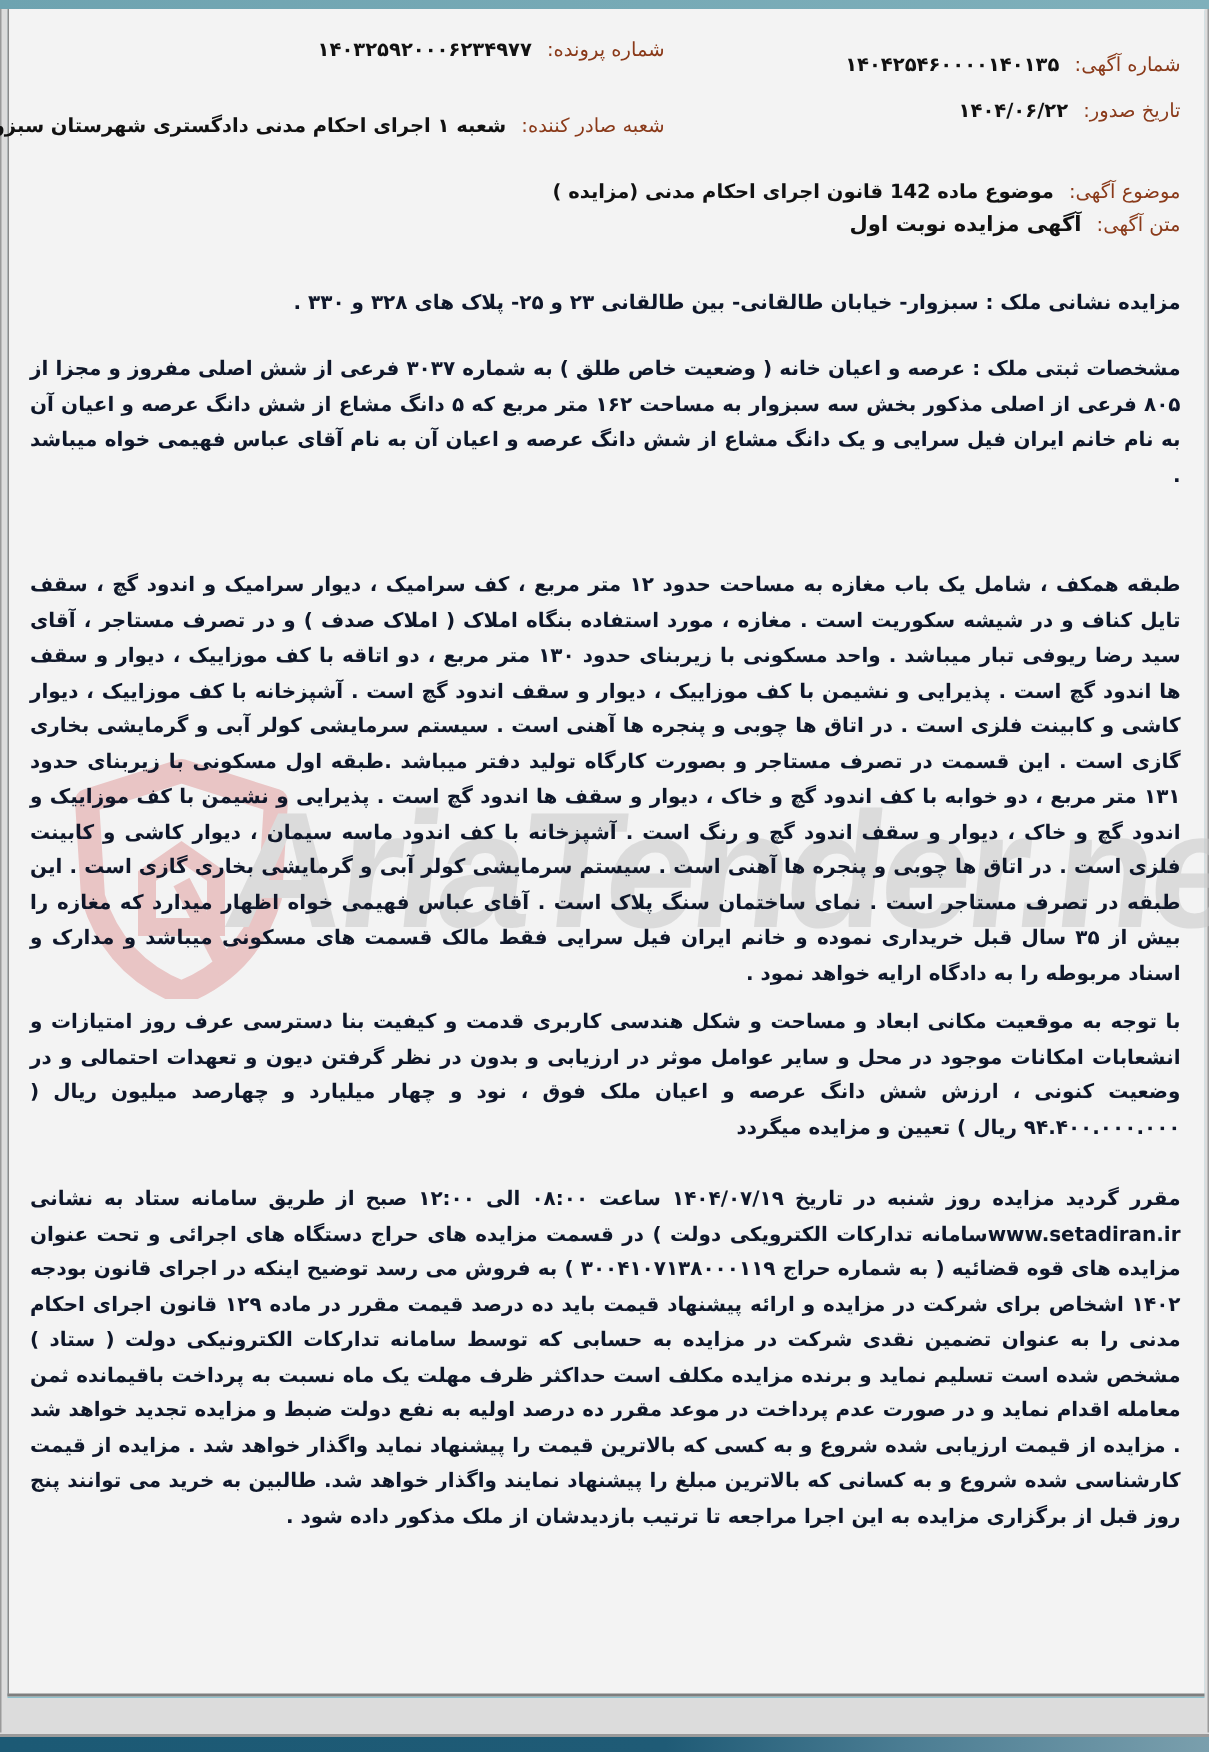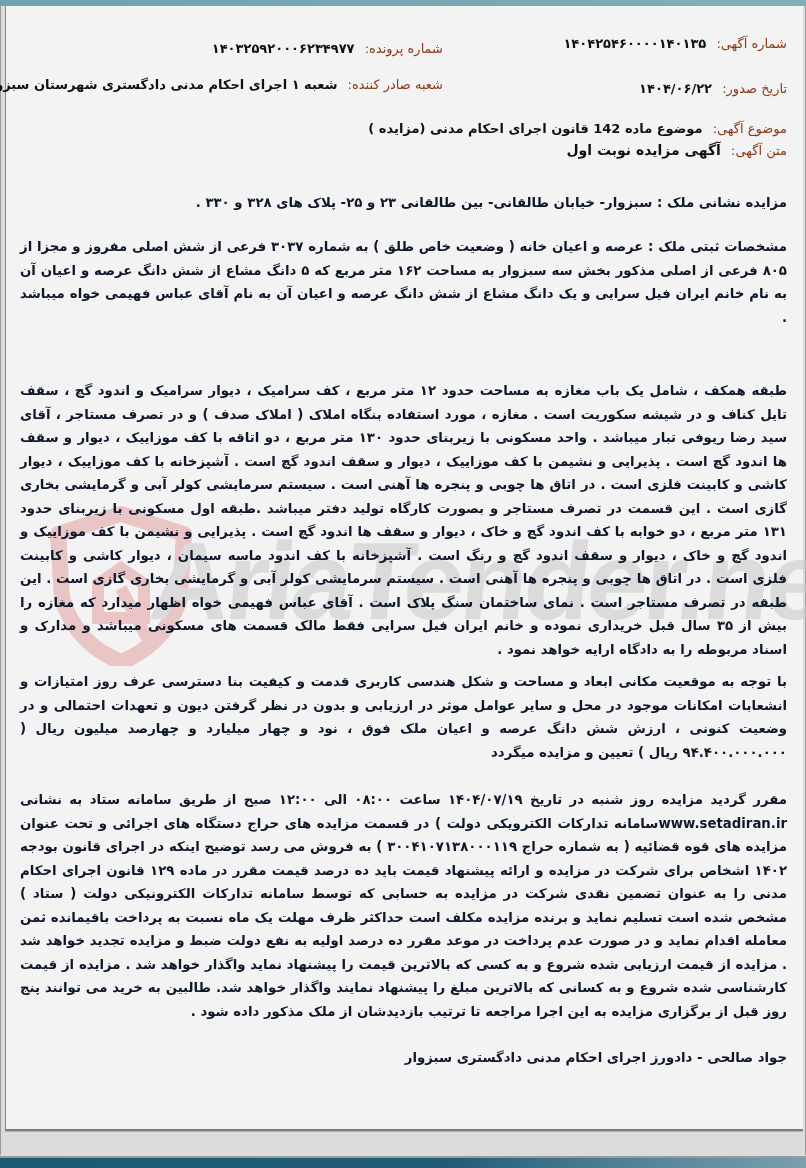--- a/index.html
+++ b/index.html
@@ -77,25 +77,25 @@
         <path d="M52 78 L75 62 L98 78 L98 112 L52 112 Z" fill="none" stroke="#e2a0a0" stroke-width="12"></path>
         <path d="M75 82 L105 140" stroke="#e2a0a0" stroke-width="12"></path>
       </svg>
       <div class="wm-text">AriaTender.neT</div>
     </div>
 
     <div class="meta-row" style="right:16px; top:30px;">
       <span class="meta-label">شماره آگهی:</span>
       <span class="meta-value">۱۴۰۴۲۵۴۶۰۰۰۰۱۴۰۱۳۵</span>
     </div>
-    <div class="meta-row" style="right:360px; top:35px;text-align:center;">
+    <div class="meta-row" style="right:360px; top:20px;text-align:center;">
       <span class="meta-label">شماره پرونده:</span>
       <span class="meta-value">۱۴۰۳۲۵۹۲۰۰۰۶۲۳۴۹۷۷</span>
     </div>
-    <div class="meta-row" style="right:16px; top:75px;">
+    <div class="meta-row" style="right:16px; top:61px;">
       <span class="meta-label">تاریخ صدور:</span>
       <span class="meta-value">۱۴۰۴/۰۶/۲۲</span>
     </div>
     <div class="meta-row" style="right:360px; top:71px;">
       <span class="meta-label">شعبه صادر کننده:</span>
       <span class="meta-value">شعبه ۱ اجرای احکام مدنی دادگستری شهرستان سبزوار</span>
     </div>
 
     <div class="field-row" style="top:115px;">
       <span class="field-label">موضوع آگهی:</span>
@@ -106,17 +106,16 @@
       <span class="field-label">متن آگهی:</span>
       <span class="field-value" style="font-size:14px;">آگهی مزایده نوبت اول</span>
     </div>
 
     <div class="para" style="top:185px;">مزایده نشانی ملک : سبزوار- خیابان طالقانی- بین طالقانی ۲۳ و ۲۵- پلاک های ۳۲۸ و ۳۳۰ .</div>
     <div class="para" style="top:229px;">مشخصات ثبتی ملک : عرصه و اعیان خانه ( وضعیت خاص طلق ) به شماره ۳۰۳۷ فرعی از شش اصلی مفروز و مجزا از ۸۰۵ فرعی از اصلی مذکور  بخش سه سبزوار به مساحت ۱۶۲ متر مربع که ۵ دانگ مشاع از شش دانگ عرصه و اعیان آن به نام خانم ایران فیل سرایی و یک دانگ مشاع از شش دانگ عرصه و اعیان آن به نام آقای عباس فهیمی خواه میباشد .</div>
     <div class="para" style="top:373px;">طبقه همکف ، شامل یک باب مغازه به مساحت حدود ۱۲ متر مربع ، کف سرامیک ، دیوار سرامیک و اندود گچ ، سقف تایل کناف و در شیشه سکوریت است . مغازه ، مورد استفاده بنگاه املاک ( املاک صدف ) و در تصرف مستاجر ، آقای سید رضا ریوفی تبار میباشد . واحد مسکونی با زیربنای حدود ۱۳۰ متر مربع ، دو اتاقه با کف موزاییک ، دیوار و سقف ها اندود گچ است . پذیرایی و نشیمن با کف موزاییک ، دیوار و سقف اندود گچ است . آشپزخانه با کف موزاییک ، دیوار کاشی و کابینت فلزی است . در اتاق ها چوبی و پنجره ها آهنی است . سیستم سرمایشی کولر آبی و گرمایشی بخاری گازی است . این قسمت در تصرف مستاجر و بصورت کارگاه تولید دفتر میباشد .طبقه اول مسکونی با زیربنای حدود ۱۳۱ متر مربع ، دو خوابه با کف اندود گچ و خاک ، دیوار و سقف ها اندود گچ است . پذیرایی و نشیمن با کف موزاییک و اندود گچ و خاک ، دیوار و سقف اندود گچ و رنگ است . آشپزخانه با کف اندود ماسه سیمان ، دیوار کاشی و کابینت فلزی است . در اتاق ها چوبی و پنجره ها آهنی است . سیستم سرمایشی کولر آبی و گرمایشی بخاری گازی است . این طبقه در تصرف مستاجر است . نمای ساختمان سنگ پلاک است . آقای عباس فهیمی خواه اظهار میدارد که مغازه را بیش از ۳۵ سال قبل خریداری نموده و خانم ایران فیل سرایی فقط مالک قسمت های مسکونی میباشد و مدارک و اسناد مربوطه را به دادگاه ارایه خواهد نمود .</div>
     <div class="para" style="top:664px;">با توجه به موقعیت مکانی  ابعاد و  مساحت و شکل هندسی  کاربری  قدمت و کیفیت بنا  دسترسی  عرف  روز  امتیازات و انشعابات  امکانات موجود در محل و سایر عوامل موثر در  ارزیابی و بدون در نظر گرفتن دیون و تعهدات احتمالی و در وضعیت کنونی ، ارزش شش دانگ عرصه و اعیان ملک فوق ، نود و چهار میلیارد و چهارصد میلیون ریال ( ۹۴.۴۰۰.۰۰۰.۰۰۰ ریال ) تعیین  و مزایده میگردد</div>
     <div class="para" style="top:782px;">مقرر گردید مزایده  روز شنبه در  تاریخ ۱۴۰۴/۰۷/۱۹ ساعت ۰۸:۰۰ الی ۱۲:۰۰ صبح  از طریق سامانه ستاد به نشانی www.setadiran.irسامانه تدارکات الکترویکی دولت ) در قسمت مزایده های حراج دستگاه های اجرائی و تحت عنوان مزایده های قوه قضائیه ( به شماره حراج ۳۰۰۴۱۰۷۱۳۸۰۰۰۱۱۹ ) به فروش می رسد توضیح اینکه در اجرای قانون بودجه ۱۴۰۲ اشخاص برای شرکت در مزایده و ارائه پیشنهاد قیمت باید ده درصد قیمت مقرر در ماده ۱۲۹ قانون اجرای احکام مدنی را به عنوان تضمین نقدی شرکت در مزایده به حسابی که توسط سامانه تدارکات الکترونیکی دولت ( ستاد ) مشخص شده است تسلیم نماید و برنده مزایده مکلف است حداکثر ظرف مهلت یک ماه نسبت به پرداخت باقیمانده ثمن معامله اقدام نماید و در صورت عدم پرداخت در موعد مقرر ده درصد اولیه به نفع دولت ضبط و مزایده تجدید خواهد شد . مزایده از قیمت ارزیابی شده شروع و به کسی که بالاترین قیمت را پیشنهاد نماید واگذار خواهد شد . مزایده از قیمت کارشناسی شده شروع و به کسانی که بالاترین مبلغ را پیشنهاد نمایند واگذار خواهد شد. طالبین به خرید می توانند پنج روز قبل از برگزاری مزایده به این اجرا مراجعه تا ترتیب بازدیدشان از ملک مذکور داده شود .</div>
 
-    <div class="para" style="top:1040px;">جواد صالحی  - دادورز  اجرای احکام مدنی دادگستری سبزوار</div>
   </div>
 </div>
 
 <div class="bottom-strip"></div>
 
 </body></html>

